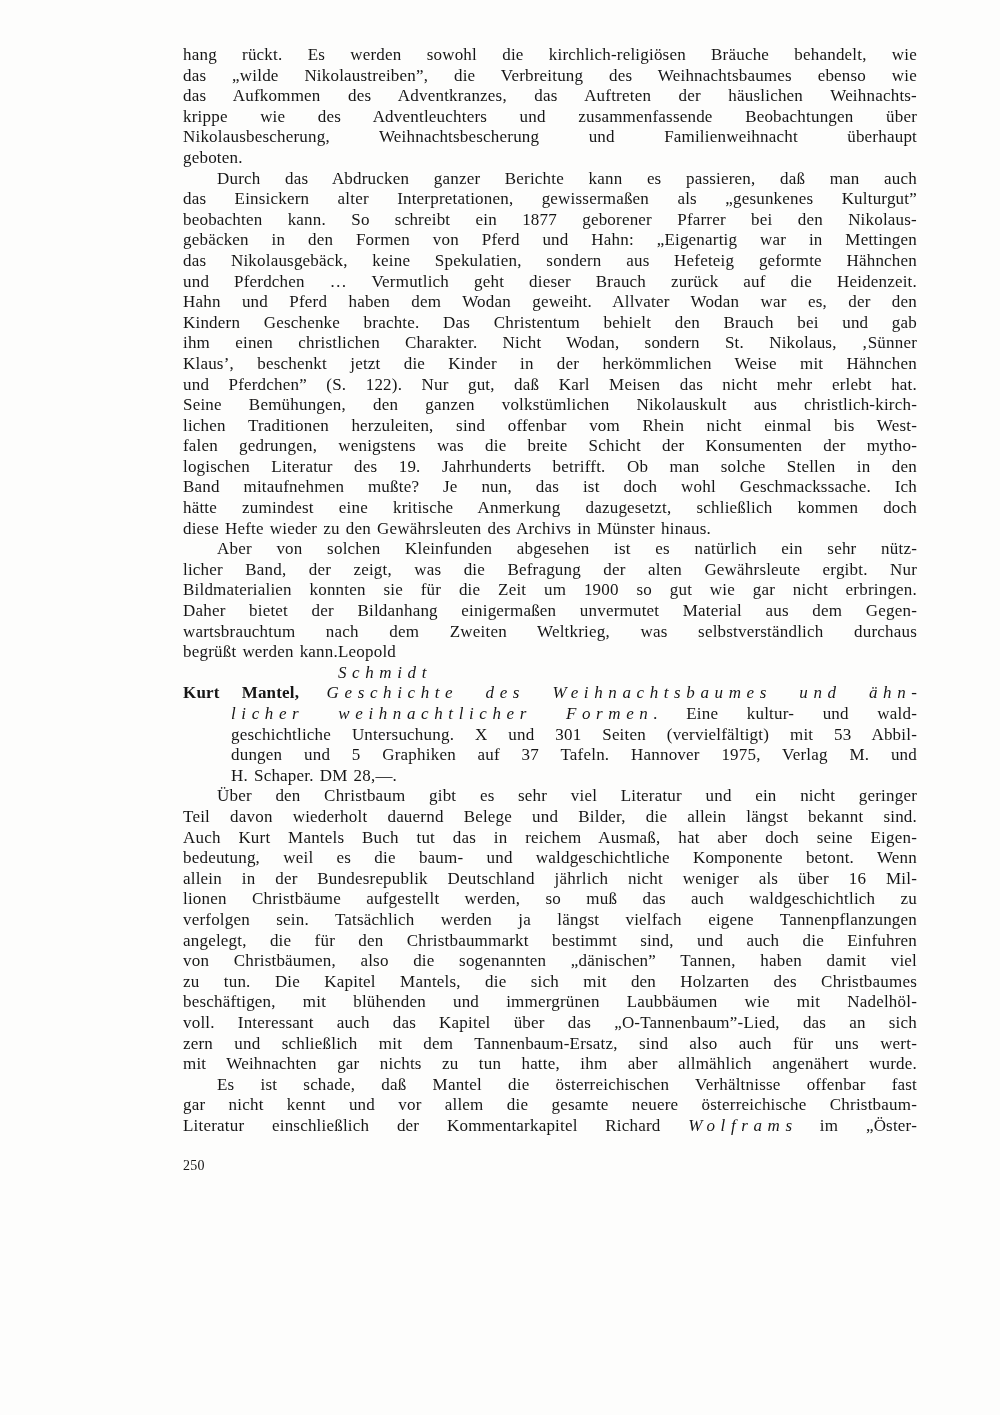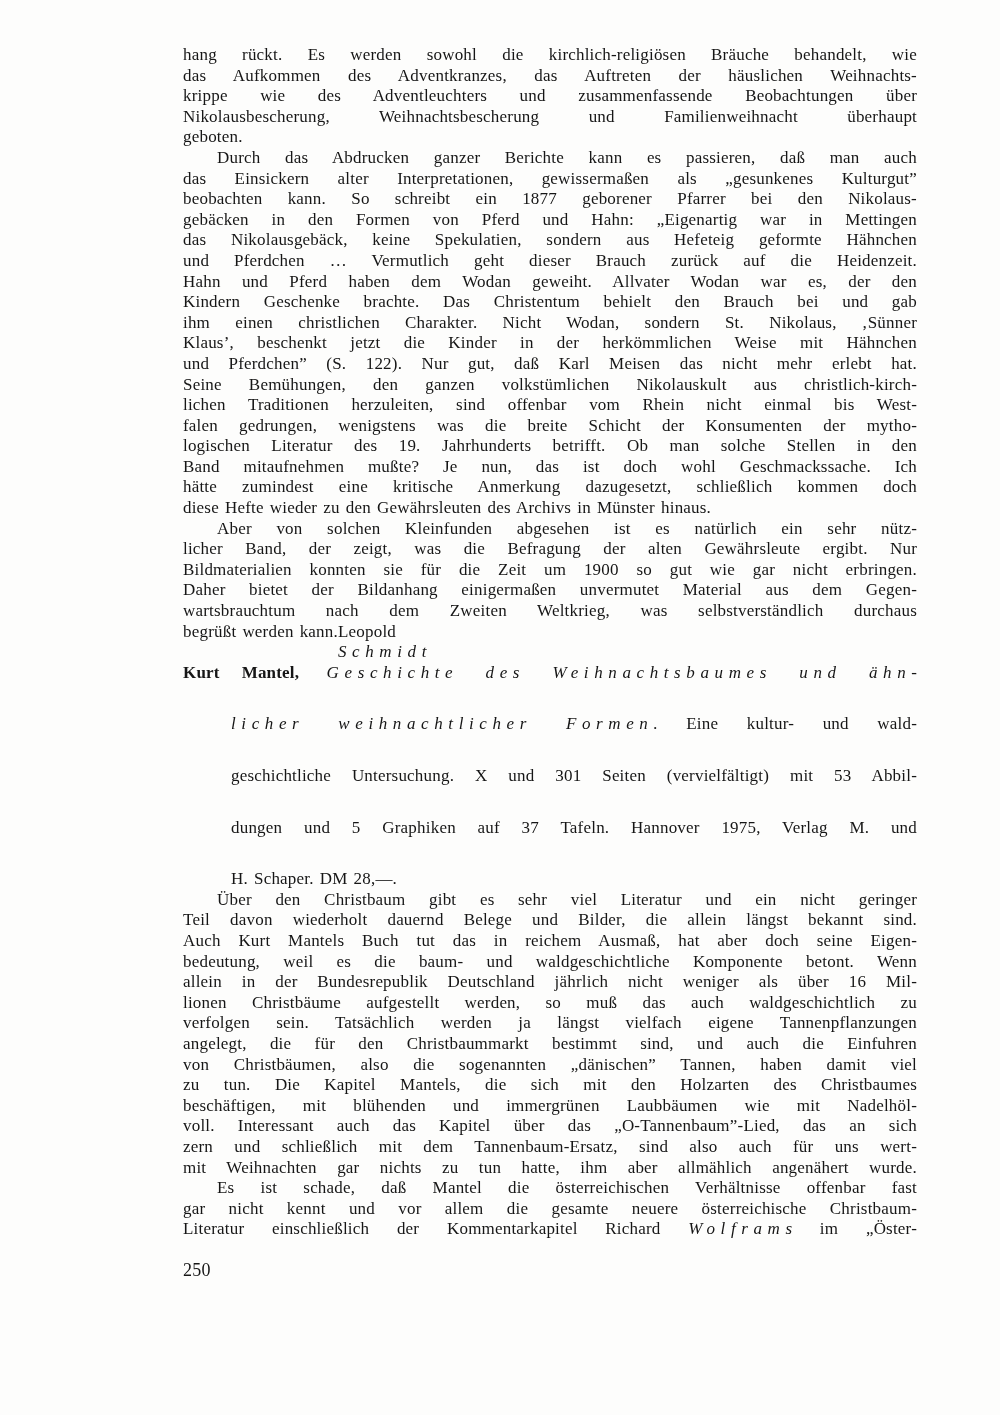--- a/index.html
+++ b/index.html
@@ -20,45 +20,46 @@
     word-spacing:1.6px;
   }
   section.block{margin:0;padding:0;}
   .line{
     text-align:justify;
     text-align-last:justify;
     white-space:normal;
   }
   .line.left{text-align-last:left;}
   .line.ind{text-indent:34px;}
-  .line.hang{padding-left:48px;margin-top:31px;}
+  .line.hang{padding-left:48px;}
   .line.split{
     display:flex;
     text-align-last:auto;
   }
   .bold{font-weight:700;}
   .spaced{letter-spacing:0.33em;margin-right:-0.33em;font-style:italic;}
   
   [data-name="bibliography"]{margin-top:27px;}
   [data-name="review2-para1"]{margin-top:10px;}
   .page-number{
     margin-top:20px;
-    font-size:18px;
+    font-size:14px;
     text-align:left;
     text-align-last:left;
   }
 </style>
 </head>
 <body>
 
 <div class="sheet" data-name="document-page" style="background: rgb(253, 253, 252); color: rgb(22, 22, 22);">
   <main class="text-block" data-name="text-block">
 
     <section class="block para" data-name="review1-continuation">
         <div data-name="text-line" class="line">hang rückt. Es werden sowohl die kirchlich-religiösen Bräuche behandelt, wie</div>
+        <div data-name="text-line" class="line">das „wilde Nikolaustreiben”, die Verbreitung des Weihnachtsbaumes ebenso wie</div>
         <div data-name="text-line" class="line">das Aufkommen des Adventkranzes, das Auftreten der häuslichen Weihnachts-</div>
         <div data-name="text-line" class="line">krippe wie des Adventleuchters und zusammenfassende Beobachtungen über</div>
         <div data-name="text-line" class="line">Nikolausbescherung, Weihnachtsbescherung und Familienweihnacht überhaupt</div>
         <div data-name="text-line" class="line left">geboten.</div>
       </section>
       <section class="block para" data-name="review1-para2">
         <div data-name="text-line" class="line ind">Durch das Abdrucken ganzer Berichte kann es passieren, daß man auch</div>
         <div data-name="text-line" class="line">das Einsickern alter Interpretationen, gewissermaßen als „gesunkenes Kulturgut”</div>
         <div data-name="text-line" class="line">beobachten kann. So schreibt ein 1877 geborener Pfarrer bei den Nikolaus-</div>
         <div data-name="text-line" class="line">gebäcken in den Formen von Pferd und Hahn: „Eigenartig war in Mettingen</div>

